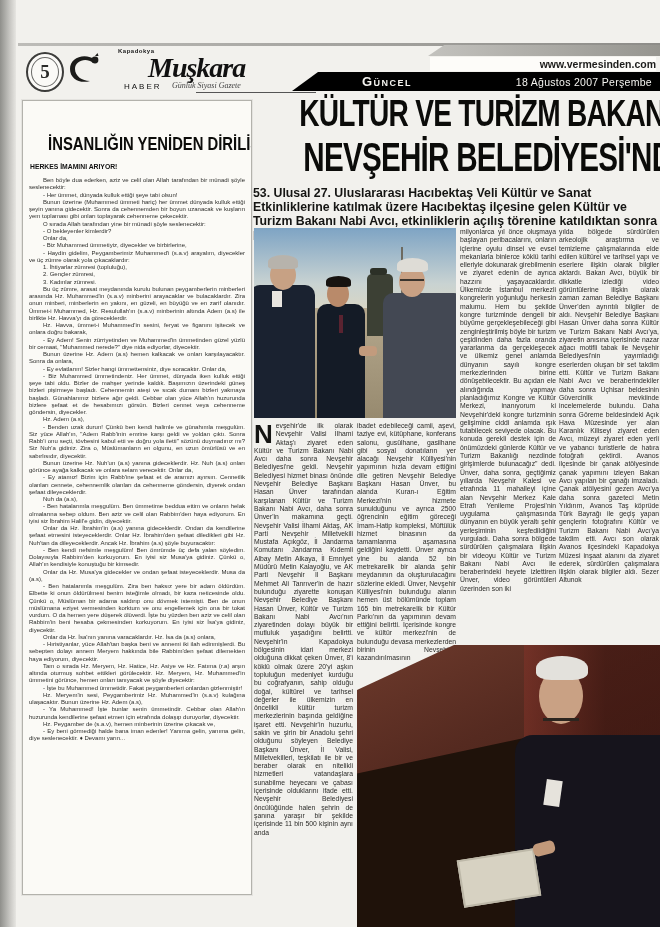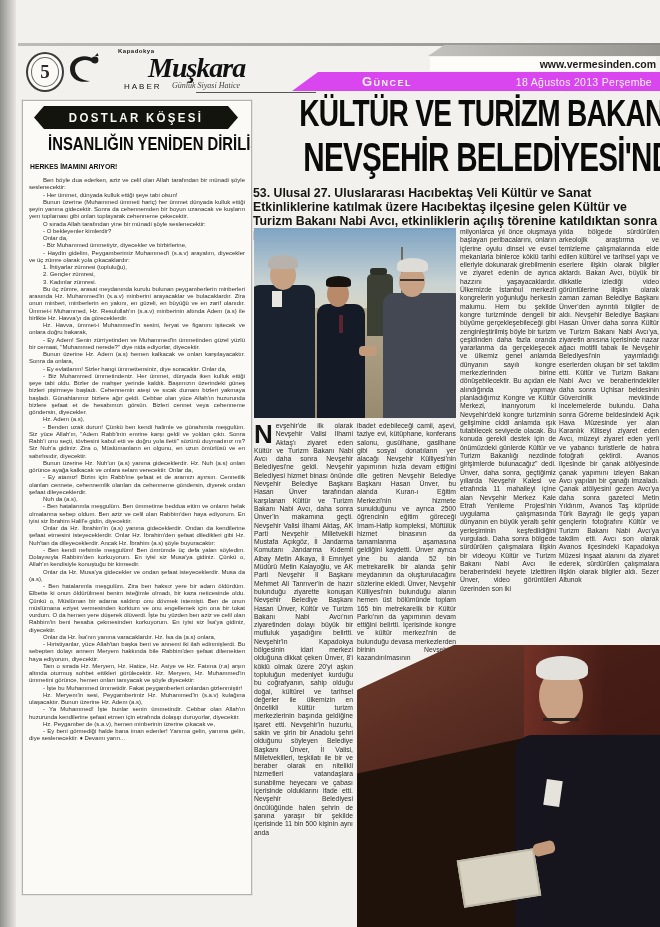--- a/index.html
+++ b/index.html
@@ -24,21 +24,21 @@
   .logo-sub{position:absolute;left:58px;top:36px;font-size:8px;font-weight:normal;letter-spacing:2px;color:#111;}
   .logo-slogan{position:absolute;left:106px;top:35px;font-family:"Liberation Serif",serif;
                font-style:italic;font-size:8px;color:#444;white-space:nowrap;}
   .logo-underline{position:absolute;left:130px;top:46px;width:120px;height:1px;background:#555;}
   .gray-banner{position:absolute;left:428px;top:45px;width:232px;height:11px;
                background:linear-gradient(90deg,#c3c2be,#96958f);
                clip-path:polygon(7% 0,100% 0,100% 100%,0 100%);}
   .site-strip{position:absolute;left:430px;top:57px;width:226px;height:14px;background:#fdfcf9;
               display:flex;align-items:center;justify-content:flex-end;
               font-size:10.5px;font-weight:bold;color:#1c1c1a;}
-  .black-banner{position:absolute;left:292px;top:72px;width:368px;height:19px;background:#d946ef;
+  .black-banner{position:absolute;left:292px;top:72px;width:368px;height:19px;background:#000000;
                 clip-path:polygon(26px 0,100% 0,100% 100%,0 100%);
                 display:flex;align-items:center;color:#f4f3ef;}
   .section-label{margin-left:70px;font-size:13px;font-weight:bold;letter-spacing:1.5px;font-variant:small-caps;}
   .date-label{margin-left:auto;margin-right:8px;font-size:10.5px;letter-spacing:.3px;}
   
   .left-box{position:absolute;left:22px;top:100px;width:228px;height:793px;background:#fbfaf6;
             border:1px solid #b3b2ac;box-shadow:0 0 0 1px #e4e3df;overflow:hidden;}
   .ribbon{position:absolute;left:11px;top:5px;width:204px;height:23px;background:#14140f;
           clip-path:polygon(0 50%,10px 0,calc(100% - 10px) 0,100% 50%,calc(100% - 10px) 100%,10px 100%);
           display:flex;align-items:center;justify-content:center;}
@@ -118,35 +118,32 @@
 
   <div class="logo">
     <svg class="logo-bird" width="40" height="34" viewBox="0 0 40 34">
       <path d="M30 8 C18 0 4 6 4 17 C4 27 14 32 24 29 C16 29 9 24 9 17 C9 9 20 5 27 11 Z" fill="#1c1c1a"></path>
       <circle cx="29" cy="8" r="3.4" fill="#1c1c1a"></circle>
       <path d="M29 4 l2.5 -3 l1 3 Z" fill="#1c1c1a"></path>
     </svg>
     <span class="logo-region">Kapadokya</span>
     <span class="logo-name">Muşkara</span>
     <span class="logo-sub">HABER</span>
-    <span class="logo-slogan">Günlük Siyasi Hatice</span>
+    <span class="logo-slogan">Günlük Siyasi Gazete</span>
     <span class="logo-underline"></span>
   </div>
 
   <div class="gray-banner"></div>
   <div class="site-strip">www.vermesinden.com</div>
   <div class="black-banner">
     <span class="section-label">Güncel</span>
-    <span class="date-label">18 Ağustos 2013 Perşembe</span>
+    <span class="date-label">18 Ağustos 2007 Perşembe</span>
   </div>
 
   <div class="left-box">
-    <div class="ribbon">
-      <span>DOSTLAR KÖŞESİ</span>
-    </div>
     <div class="lcol-title">İNSANLIĞIN YENİDEN DİRİLİŞİ</div>
     <div class="lcol-kicker">HERKES İMAMINI ARIYOR!</div>
     <div class="lcol-body">
         <p>Ben böyle dua ederken, aziz ve celil olan Allah tarafından bir münadi şöyle seslenecektir:</p>
         <p>- Her ümmet, dünyada kulluk ettiği şeye tabi olsun!</p>
         <p>Bunun üzerine (Muhammed ümmeti hariç) her ümmet dünyada kulluk ettiği şeyin yanına gidecektir. Sonra da cehennemden bir boyun uzanacak ve kuşların yem toplaması gibi onları toplayarak cehenneme çekecektir.</p>
         <p>O sırada Allah tarafından yine bir münadi şöyle seslenecektir:</p>
         <p>- O bekleyenler kimlerdir?</p>
         <p>Onlar da,</p>
         <p>- Biz Muhammed ümmetiyiz, diyecekler ve birbirlerine,</p>

